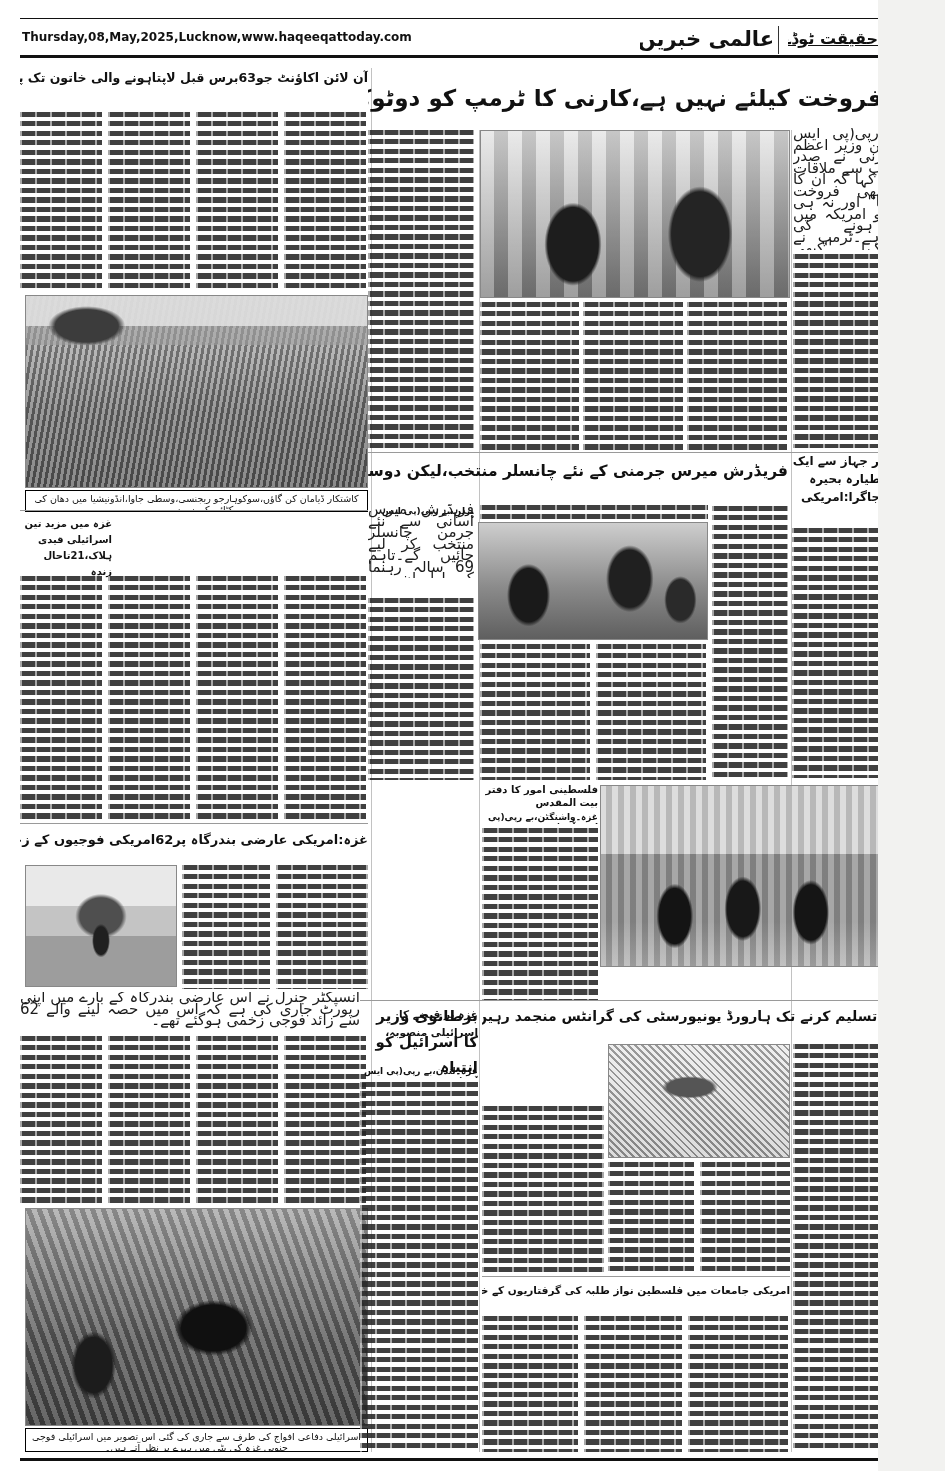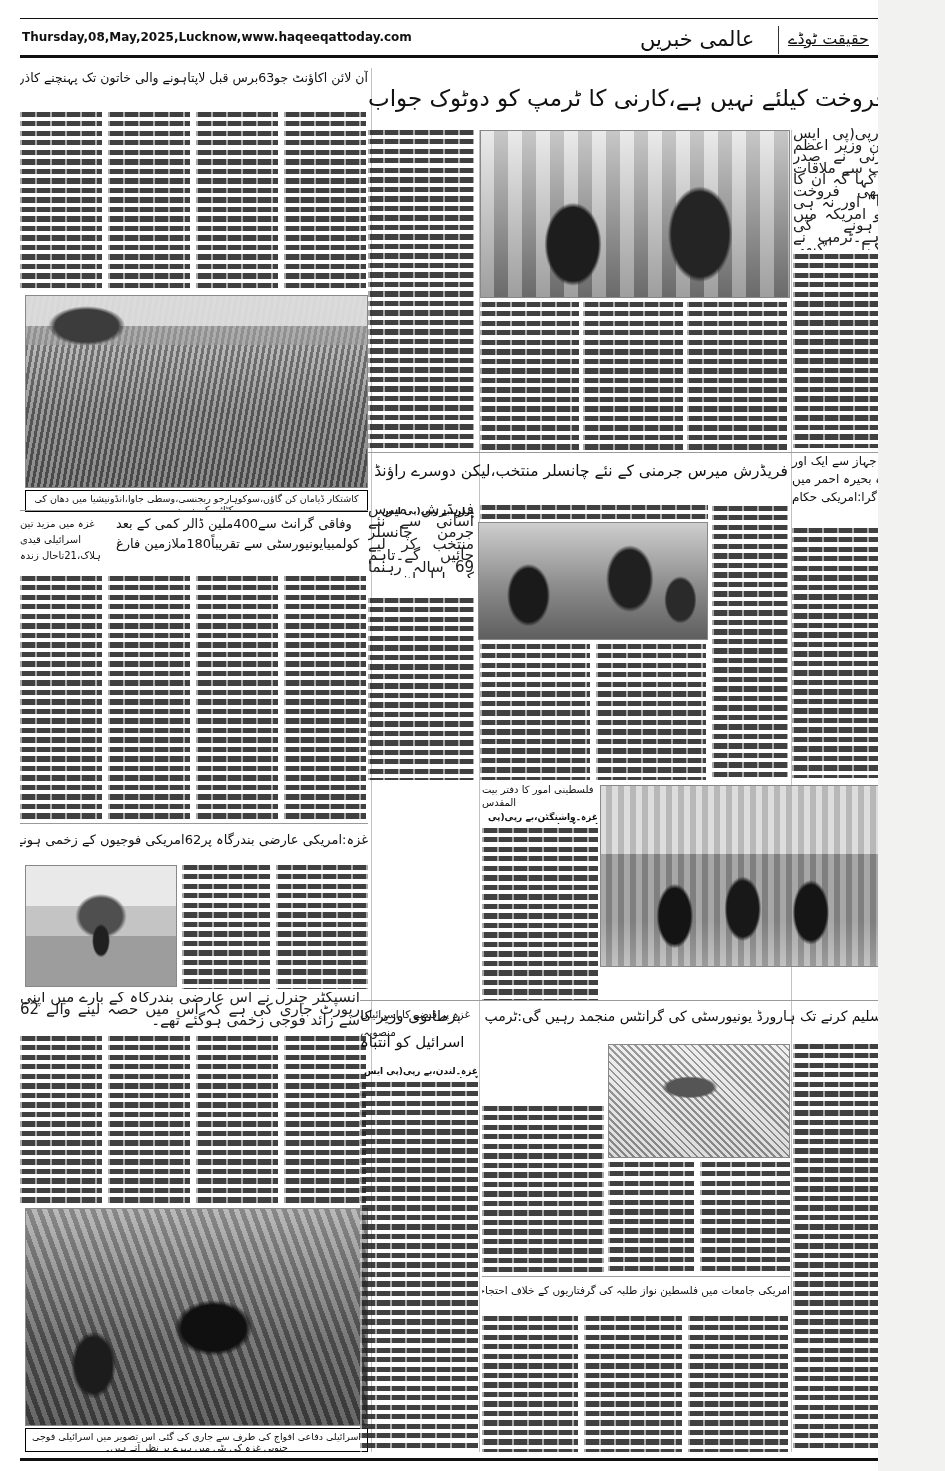--- a/index.html
+++ b/index.html
@@ -1,19 +1,19 @@
 <!DOCTYPE html>
 <html lang="ur"><head>
 <meta charset="utf-8">
 <style>
   html,body{margin:0;padding:0;background:#f2f2f0;}
   .page{position:relative;width:878px;height:1471px;background:#ffffff;overflow:hidden;
         font-family:"DejaVu Sans",sans-serif;}
   .abs{position:absolute;}
-  .h{font-weight:normal;color:#111;text-align:left;direction:rtl;line-height:1.25;}
+  .h{font-weight:bold;color:#111;text-align:right;direction:rtl;line-height:1.25;}
   .nowrap{white-space:nowrap;overflow:hidden;}
   .lead{font-size:15px;line-height:11.5px;color:#1c1c1c;text-align:justify;direction:rtl;overflow:hidden;}
   .byline{font-size:9px;font-weight:bold;color:#111;direction:rtl;overflow:hidden;}
   
   .sim{background-image:
         repeating-linear-gradient(to right, rgba(255,255,255,.55) 0 2px, rgba(255,255,255,0) 2px 15px),
         repeating-linear-gradient(to bottom, #262626 0 5px, rgba(0,0,0,0) 5px 9.5px);
        opacity:.88;}
   .cap{border:1px solid #000;background:#fff;font-size:9.5px;line-height:11px;color:#111;
        text-align:center;direction:rtl;padding:2px 4px;box-sizing:border-box;overflow:hidden;}
@@ -84,21 +84,20 @@
          linear-gradient(#cfcfcf, #8b8b8b 55%, #5e5e5e);"></div>
   <div class="abs sim" style="left:712px;top:506px;width:76px;height:274px;"></div>
   <div class="abs sim" style="left:480px;top:644px;width:110px;height:136px;"></div>
   <div class="abs sim" style="left:596px;top:644px;width:110px;height:136px;"></div>
 
   <div class="abs h" style="left:792px;top:452px;width:148px;font-size:12px;line-height:1.5;">طیارہ بردار جہاز سے ایک اور جنگی طیارہ بحیرہ احمر میں جاگرا:امریکی حکام</div>
   <div class="abs sim" style="left:792px;top:528px;width:148px;height:250px;"></div>
 
   <div class="abs hrule" style="left:20px;top:510px;width:348px;"></div>
   <div class="abs h" style="left:20px;top:516px;width:92px;font-size:10px;line-height:1.6;">غزہ میں مزید تین اسرائیلی قیدی ہلاک،21تاحال زندہ</div>
-  <div class="abs h" style="left:116px;top:514px;width:252px;font-size:13px;line-height:1.55;">وفاقی گرانٹ سے400ملین ڈالر کمی کے بعد کولمبیایونیورسٹی سے تقریباً180ملازمین فارغ</div>
   <div class="abs sim" style="left:20px;top:576px;width:82px;height:244px;"></div>
   <div class="abs sim" style="left:108px;top:576px;width:82px;height:244px;"></div>
   <div class="abs sim" style="left:196px;top:576px;width:82px;height:244px;"></div>
   <div class="abs sim" style="left:284px;top:576px;width:82px;height:244px;"></div>
 
   <div class="abs h" style="left:482px;top:784px;width:116px;font-size:10px;">فلسطینی امور کا دفتر بیت المقدس</div>
   <div class="abs byline" style="left:482px;top:812px;width:116px;height:12px;">غزہ۔واشنگٹن،بے رپی(پی ایس آئی)</div>
   <div class="abs sim" style="left:482px;top:828px;width:116px;height:172px;"></div>
   <div class="abs photo" style="left:600px;top:785px;width:340px;height:182px;
        background-image:

